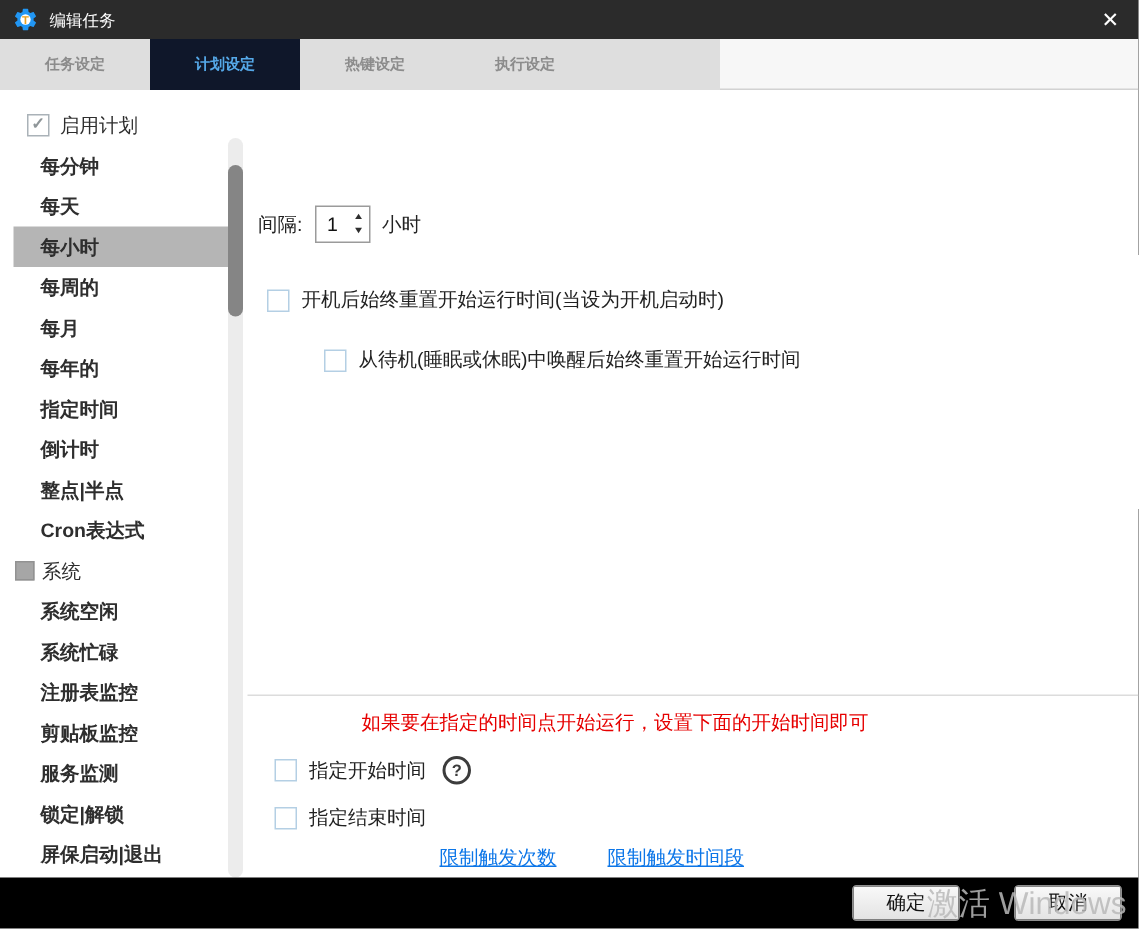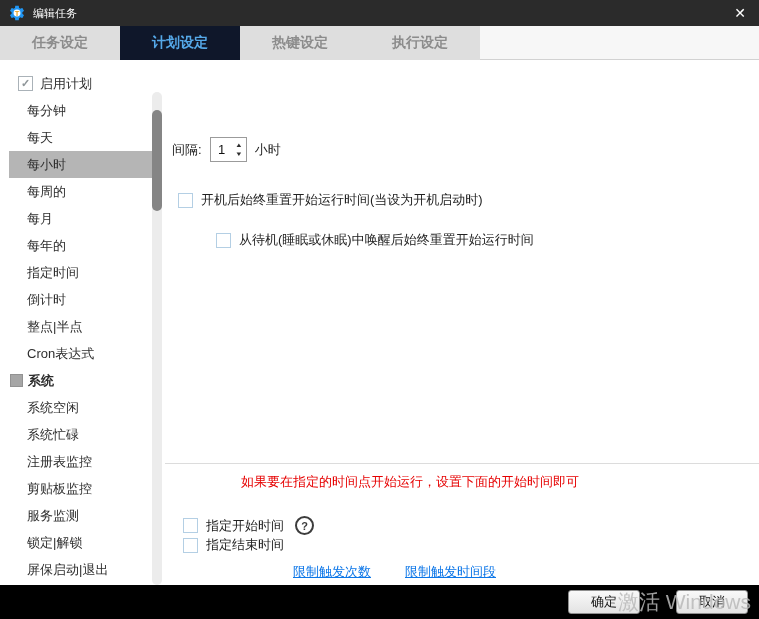--- a/index.html
+++ b/index.html
@@ -10,35 +10,35 @@
   }
   
   .titlebar{position:absolute;top:0;left:0;right:0;height:26px;background:#2b2b2b;
     display:flex;align-items:center;padding-left:8px;box-sizing:border-box;}
   .app-icon{width:18px;height:18px;display:inline-flex;}
   .title{color:#fff;font-size:11px;margin-left:7px;}
   .close{margin-left:auto;color:#fff;font-size:14px;padding:0 13px;cursor:pointer;line-height:26px;}
   
   .tabstrip-bg{position:absolute;top:26px;left:0;right:0;height:34px;background:#f7f7f7;border-bottom:1px solid #d2d2d2;box-sizing:border-box;}
   .tabbar{position:absolute;top:26px;left:0;width:480px;height:34px;background:#dedede;display:flex;}
-  .tab{width:120px;height:34px;display:flex;align-items:center;justify-content:center;
-    font-size:14px;font-weight:bold;color:#8c8c8c;cursor:pointer;}
+  .tab{width:100px;height:34px;display:flex;align-items:center;justify-content:center;
+    font-size:10px;font-weight:bold;color:#8c8c8c;cursor:pointer;}
   .tab.active{background:#0f172a;color:#55a8e8;}
   
   .bodyarea{position:absolute;top:60px;left:0;right:0;bottom:34px;background:#fff;}
   
   .sidebar{position:absolute;top:0;left:0;width:152px;padding-top:10px;font-size:13px;color:#2e2e2e;box-sizing:border-box;}
   .enable-row{height:27px;display:flex;align-items:center;padding-left:18px;gap:7px;cursor:pointer;}
   .cb{width:13px;height:13px;border:1px solid #aab2b8;background:#fff;box-sizing:content-box;
     display:inline-flex;align-items:center;justify-content:center;flex:0 0 auto;}
   .cb .check{color:#8f9699;font-size:11px;font-weight:bold;line-height:1;}
   .cb.blue{border-color:#b4cfe4;}
-  .side-item{height:27px;margin-left:9px;display:flex;align-items:center;padding-left:18px;cursor:pointer;}
+  .side-item{height:27px;margin-left:9px;display:flex;align-items:center;padding-left:18px;cursor:pointer;font-weight:bold;}
   .side-item.selected{background:#b5b5b5;}
-  .side-item.group{padding-left:1px;gap:5px;font-weight:bold;}
+  .side-item.group{padding-left:1px;gap:5px;font-weight:normal;}
   .sq{width:13px;height:13px;background:#a6a6a6;border:1px solid #929292;box-sizing:border-box;flex:0 0 auto;}
   
   .vscroll{position:absolute;left:152px;top:32px;width:10px;height:493px;background:#ececec;border-radius:5px;}
   .thumb{position:absolute;top:18px;left:0;width:10px;height:101px;background:#858585;border-radius:5px;cursor:grab;}
   
   .content{position:absolute;left:165px;top:0;right:0;bottom:0;font-size:13px;color:#222;}
   .interval-row{position:absolute;top:76px;left:7px;height:27px;display:flex;align-items:center;gap:8px;}
   .spin{width:37px;height:25px;border:1px solid #9b9b9b;background:#fff;display:inline-flex;box-sizing:border-box;}
   .spin-val{flex:1;display:flex;align-items:center;justify-content:center;font-size:13px;color:#111;}
   .spin-btns{width:13px;display:flex;flex-direction:column;align-items:center;justify-content:center;gap:3px;}
@@ -142,21 +142,21 @@
 
       <div class="cbrow" style="top:171px;left:13px;padding-left:38px;">
         <span class="cb blue"></span>
         <span>从待机(睡眠或休眠)中唤醒后始终重置开始运行时间</span>
       </div>
 
       <div class="divider"></div>
 
       <div class="hint">如果要在指定的时间点开始运行，设置下面的开始时间即可</div>
 
-      <div class="cbrow" style="top:456px;left:18px;">
+      <div class="cbrow" style="top:444px;left:18px;">
         <span class="cb blue"></span>
         <span>指定开始时间</span>
         <span class="help">?</span>
       </div>
 
       <div class="cbrow" style="top:476px;left:18px;">
         <span class="cb blue"></span>
         <span>指定结束时间</span>
       </div>
 

